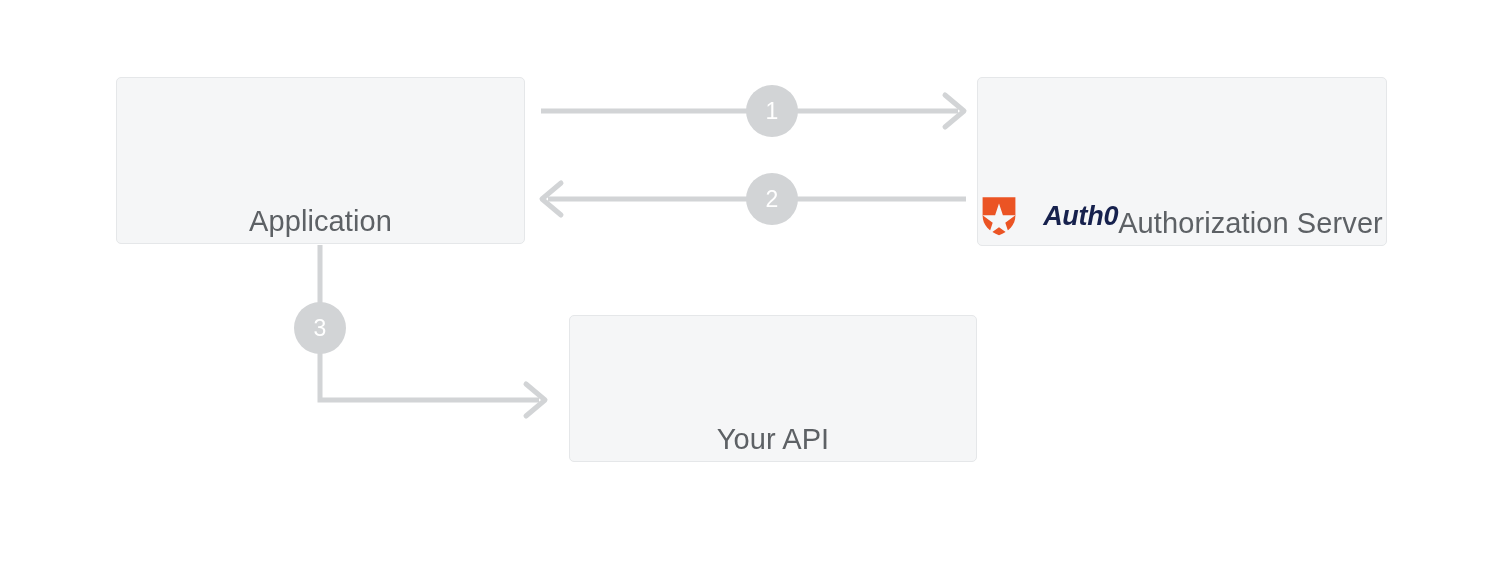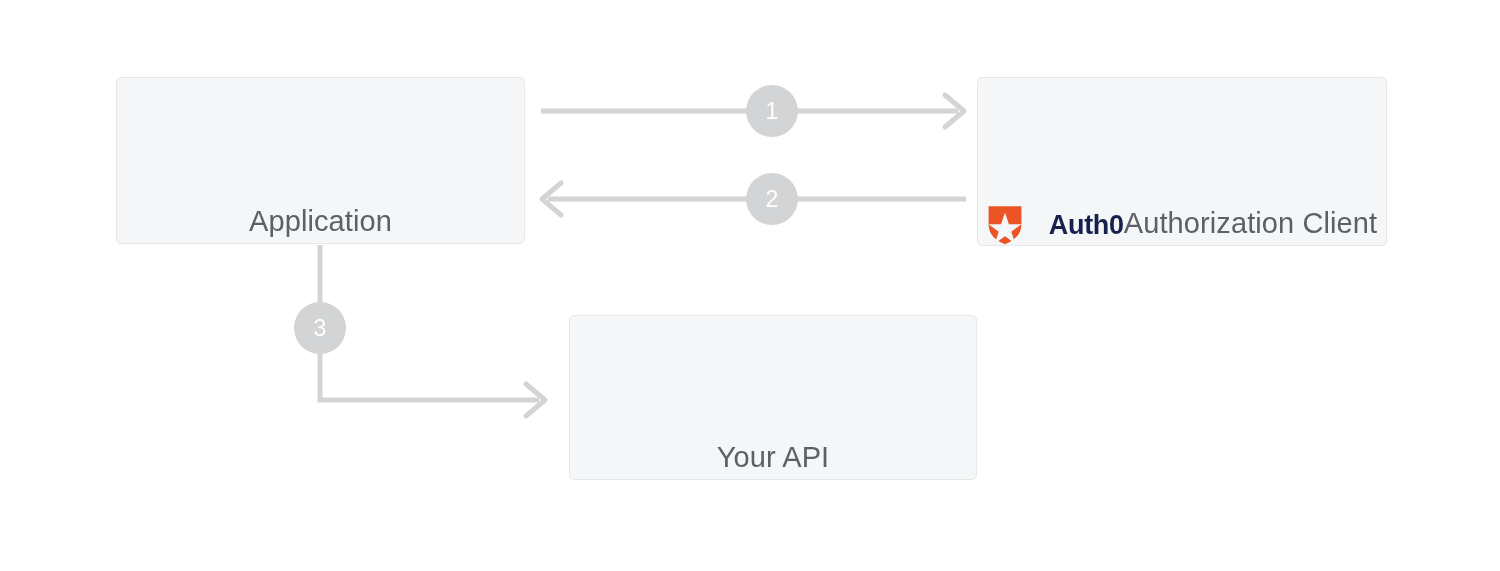--- a/index.html
+++ b/index.html
@@ -58,29 +58,31 @@
   #node-authorization-server {
     left: 977px;
     top: 77px;
     width: 410px;
     height: 169px;
   }
   #node-resource-server {
     left: 569px;
     top: 315px;
     width: 408px;
-    height: 165px;
+    height: 147px;
   }
 
   
   .brand-lockup {
     display: flex;
     align-items: center;
     justify-content: center;
     gap: 26px;
+    margin-bottom: 9px;
+    font-style: italic;
   }
   .brand-mark {
     width: 36px;
     height: 40px;
     display: block;
   }
   .brand-word {
     color: #16214d;
     font-size: 27px;
     font-weight: bold;
@@ -137,21 +139,21 @@
   </div>
 
   <div class="node" id="node-authorization-server">
     <div class="brand-lockup">
       <svg class="brand-mark" viewBox="0 0 36 40" xmlns="http://www.w3.org/2000/svg">
         <path d="M1.6 1.2 H34.4 V19.5 C34.4 29.2 27.4 35.6 18 39.2 C8.6 35.6 1.6 29.2 1.6 19.5 Z" fill="#eb5424"></path>
         <path d="M18 7.4 L21.9 19.3 L34.4 19.3 L24.3 26.7 L28.2 38.6 L18 31.2 L7.8 38.6 L11.7 26.7 L1.6 19.3 L14.1 19.3 Z" fill="#f5f6f7"></path>
       </svg>
       <span class="brand-word">Auth0</span>
     </div>
-    <div class="node-line">Authorization Client</div>
+    <div class="node-line">Authorization Server</div>
   </div>
 
   <div class="node" id="node-resource-server">
     <div class="node-line">Your API</div>
   </div>
 
   <div class="badge" id="badge-step-1">1</div>
   <div class="badge" id="badge-step-2">2</div>
   <div class="badge" id="badge-step-3">3</div>
 

